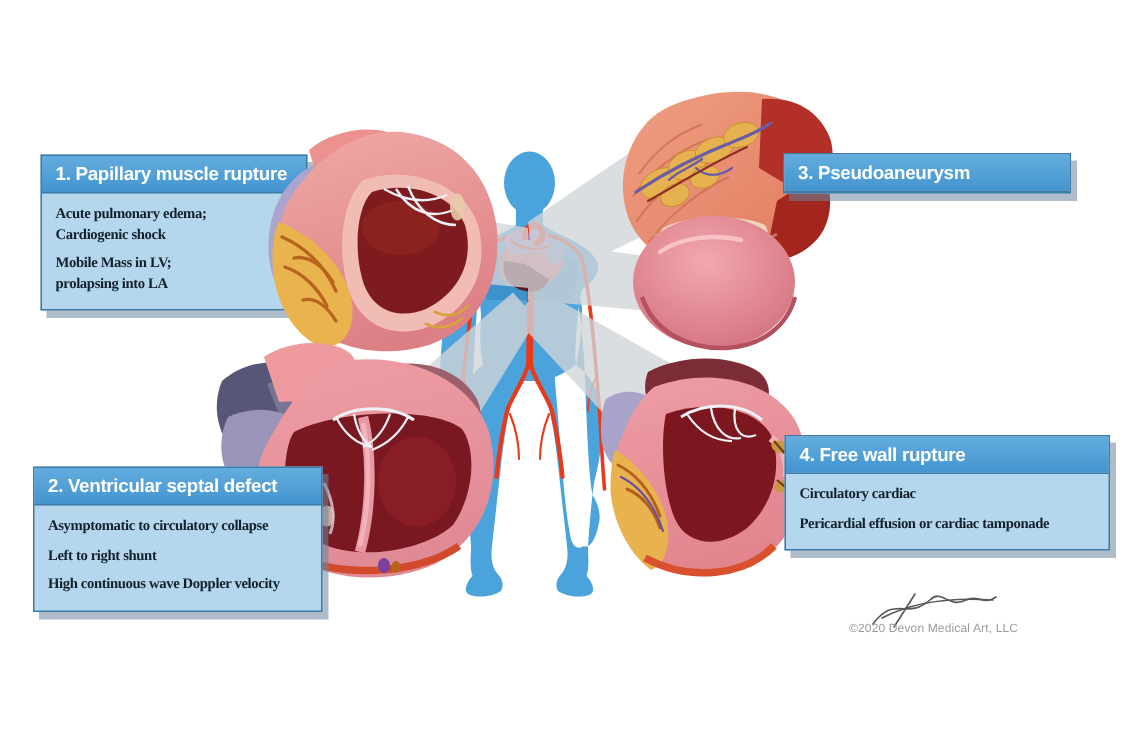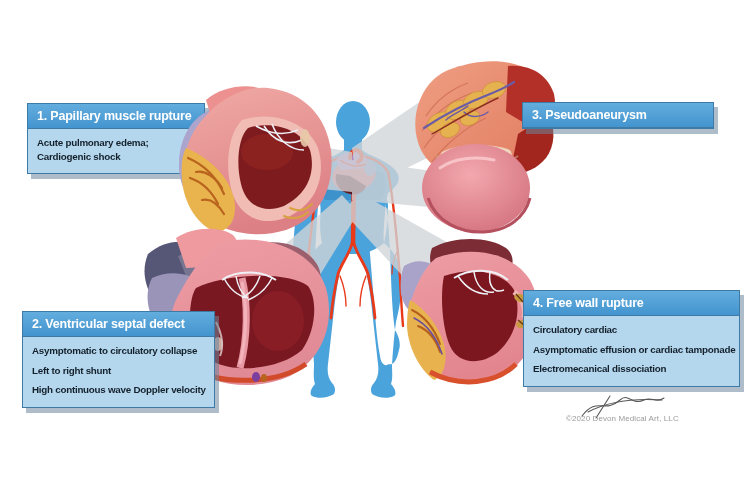--- a/index.html
+++ b/index.html
@@ -27,20 +27,21 @@
   }
   .panel-body{padding:7px 5px 4px 9px;}
   .panel-body p{
     margin:0 0 6px 0;
     font-size:9.8px;
     font-weight:bold;
     color:#14202c;
     letter-spacing:-0.25px;
     line-height:1.38;
     white-space:pre;
+    font-family:Liberation Serif, serif;
   }
   .z1{z-index:1}.z2{z-index:2}.z3{z-index:3}.z4{z-index:4}.z5{z-index:5}.z6{z-index:6}
   .credit{
     position:absolute;left:566px;top:414px;z-index:6;
     font-size:8px;color:#9b9b9b;letter-spacing:0.1px;white-space:nowrap;text-align:center;
   }
 </style>
 </head>
 <body>
 
@@ -97,20 +98,22 @@
       <polygon points="358,192 482,262 438,314 344,213"></polygon>
       <polygon points="352,160 440,172 440,208 352,200"></polygon>
     </g>
   </svg>
 
   <div class="panel z3" style="left:27px;top:103px;width:176px">
     <div class="panel-header">1. Papillary muscle rupture</div>
     <div class="panel-body">
       <p>Acute pulmonary edema;
 Cardiogenic shock</p>
+      <p>Mobile Mass in LV;
+prolapsing into LA</p>
     </div>
   </div>
 
   <svg class="layer z4" style="left:172px;top:80px" width="164" height="158" viewBox="0 0 164 158">
     <defs>
       <linearGradient id="gTLwall" x1="0" y1="0" x2="0.3" y2="1">
         <stop offset="0" stop-color="#f0aaa4"></stop>
           <stop offset="1" stop-color="#dd8086"></stop>
       </linearGradient>
     </defs>
@@ -254,22 +257,21 @@
   </div>
 
   <div class="panel z5" style="left:522px;top:102px;width:190px">
     <div class="panel-header">3. Pseudoaneurysm</div>
   </div>
 
   <div class="panel z5" style="left:523px;top:290px;width:215px">
     <div class="panel-header">4. Free wall rupture</div>
     <div class="panel-body">
       <p>Circulatory cardiac</p>
-      <p>Asymptomatic effusion or cardiac tamponade</p>
-      <p>Electromecanical dissociation</p>
+      <p>Pericardial effusion or cardiac tamponade</p>
     </div>
   </div>
 
   <svg class="layer z6" style="left:552px;top:394px" width="170" height="26" viewBox="0 0 170 26">
     <g stroke="#3a3a3a" stroke-width="1.1" fill="none" opacity="0.85" stroke-linecap="round">
       <path d="M30,22 C45,2 52,20 68,6 C76,-2 80,12 92,6 C100,2 104,10 112,4"></path>
       <path d="M36,18 C55,8 80,4 110,6"></path>
       <path d="M44,24 L58,2"></path>
     </g>
   </svg>

